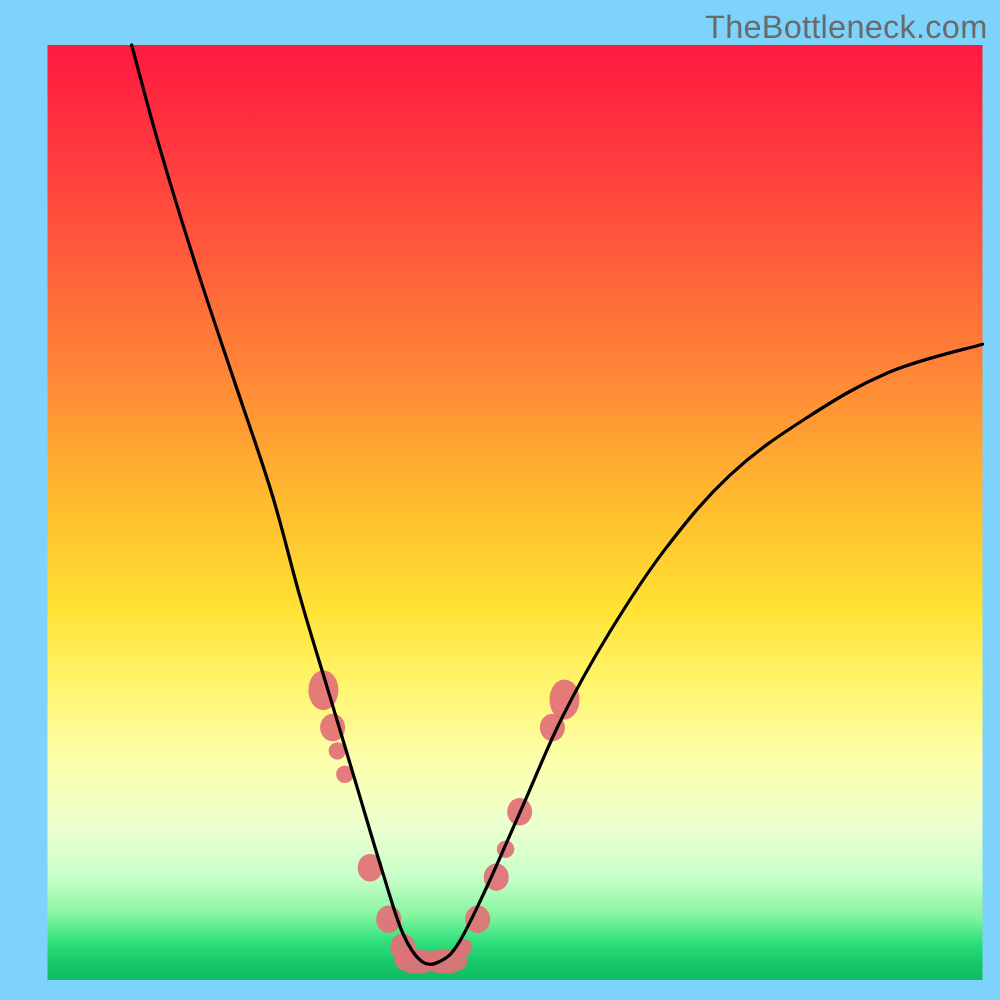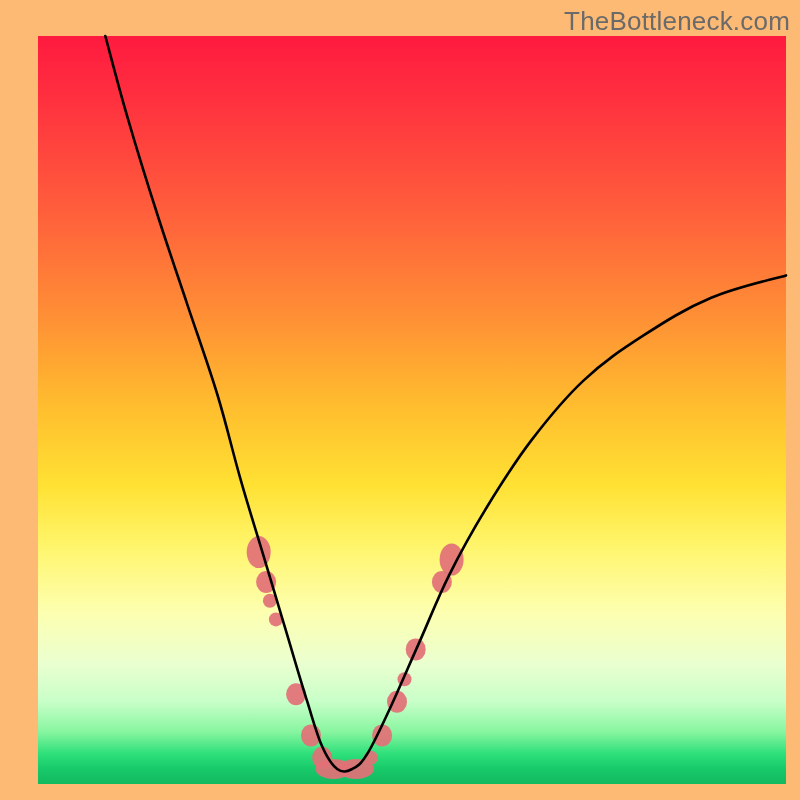--- a/index.html
+++ b/index.html
@@ -8,21 +8,21 @@
     width: 800px;
     height: 800px;
     overflow: hidden;
     background: #000;
     font-family: Arial, Helvetica, sans-serif;
   }
   #stage {
     position: relative;
     width: 800px;
     height: 800px;
-    background: #fdba74;
+    background: #7dd3fc;
   }
   #plot-area {
     position: absolute;
     left: 38px;
     top: 36px;
     width: 748px;
     height: 748px;
     
     background: linear-gradient(to bottom,
       #ff1a3f 0%,

